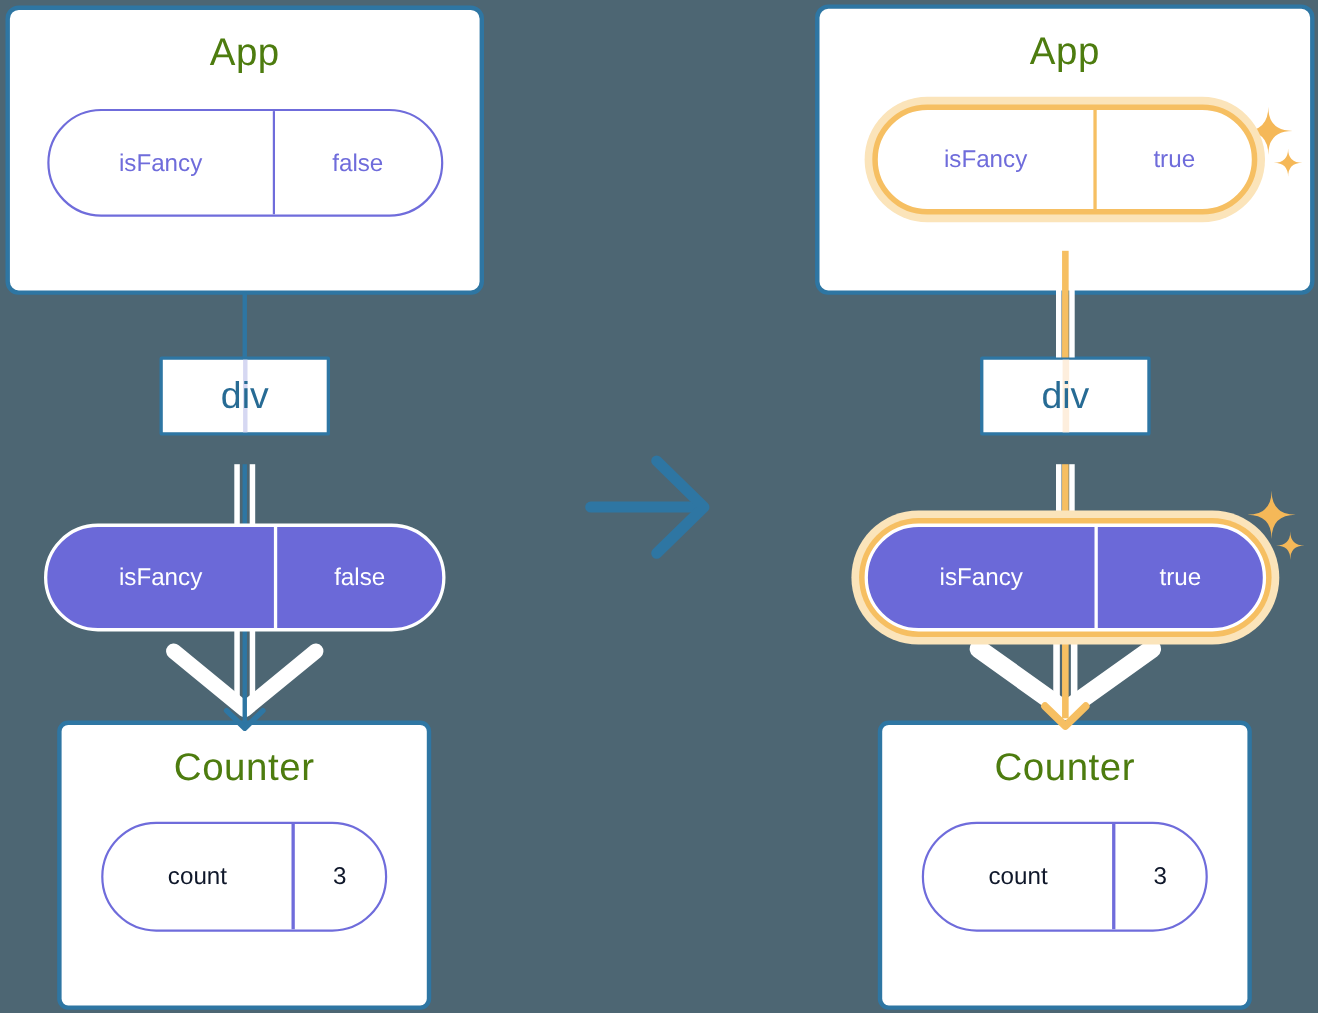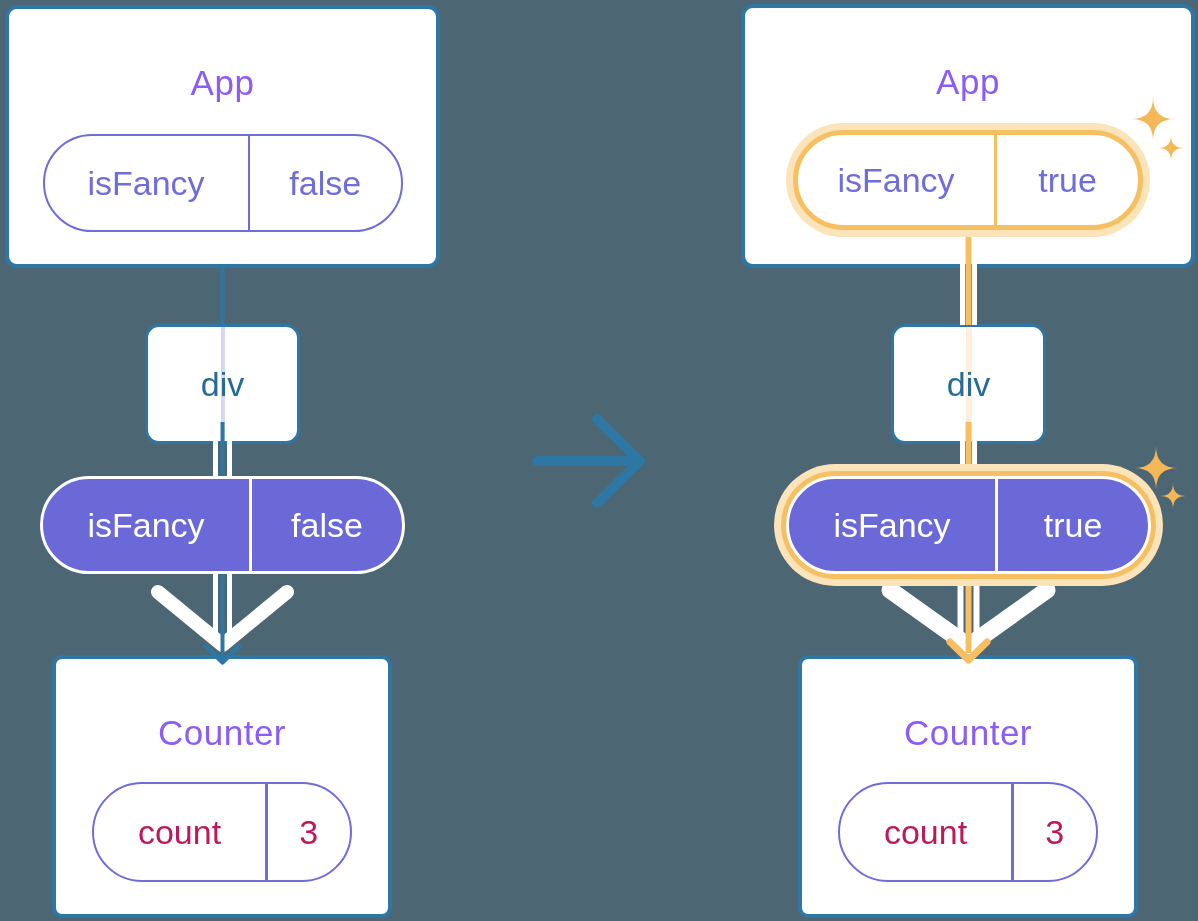--- a/index.html
+++ b/index.html
@@ -6,31 +6,31 @@
   .canvas{
     position:relative;width:1198px;height:921px;background:#4d6673;
     font-family:"Liberation Sans","DejaVu Sans",sans-serif;overflow:hidden;
   }
   
   .card{
     position:absolute;background:#ffffff;border:4px solid #2e76a3;border-radius:12px;
     box-sizing:border-box;display:flex;flex-direction:column;align-items:center;
   }
   .card-title{
-    position:relative;z-index:10;margin-top:55px;font-size:35px;line-height:1.1;
-    font-weight:500;color:#8b5cf6;letter-spacing:0.5px;
+    position:relative;z-index:10;margin-top:20px;font-size:35px;line-height:1.1;
+    font-weight:500;color:#4d7c0f;letter-spacing:0.5px;
   }
   
   .pill{
     position:relative;z-index:10;display:flex;align-items:stretch;box-sizing:border-box;
     border-radius:60px;overflow:hidden;
   }
   .pill .cell{
     display:flex;align-items:center;justify-content:center;
-    font-size:34px;line-height:1;text-align:right;
+    font-size:22px;line-height:1;text-align:right;
   }
   .pill .divider{flex:0 0 auto;}
   .pill.outline{
     border:2.5px solid #6f6cdb;color:#6f6cdb;background:#ffffff;
     width:360px;height:98px;margin-top:31px;
   }
   .pill.outline .divider{width:2.5px;background:#6f6cdb;}
   .pill.outline .cell.name{flex:0 0 203px;}
   .pill.outline .cell.value{flex:1 1 auto;}
   .pill.hl-outline{
@@ -43,30 +43,30 @@
   .pill.pipe{
     position:absolute;background:#6b69d8;border:3px solid #ffffff;color:#ffffff;
     width:365px;height:98px;
   }
   .pill.pipe .divider{width:3px;background:#ffffff;}
   .pill.pipe .cell.name{flex:0 0 206px;}
   .pill.pipe .cell.value{flex:1 1 auto;}
   .pill.pipe.hl{box-shadow:0 0 0 5px #f6bf62,0 0 0 12px #fbe4ba;}
   .pill .cell.bold{font-weight:400;}
   .pill.counter-pill{
-    border:2.5px solid #6f6cdb;color:#be185d;background:#ffffff;
+    border:2.5px solid #6f6cdb;color:#0f172a;background:#ffffff;
     width:260px;height:100px;margin-top:29px;
   }
   .pill.counter-pill .divider{width:2.5px;background:#6f6cdb;}
   .pill.counter-pill .cell.name{flex:0 0 171px;}
   .pill.counter-pill .cell.value{flex:1 1 auto;}
   
   .divbox{
-    position:absolute;background:#ffffff;border:3px solid #2e76a3;border-radius:14px;
-    box-sizing:border-box;width:155px;height:120px;
+    position:absolute;background:#ffffff;border:3px solid #2e76a3;border-radius:2px;
+    box-sizing:border-box;width:155px;height:72px;
     display:flex;align-items:center;justify-content:center;
   }
   .divbox .strip{position:absolute;top:0;bottom:0;left:50%;transform:translateX(-50%);}
   .divbox .strip.lavender{width:4px;background:#d6d8f2;}
   .divbox .strip.cream{width:6px;background:#fdeedd;}
   .divbox .label{
     position:relative;z-index:10;font-size:34px;color:#276b94;font-weight:500;line-height:1;
   }
   
   svg.connectors{position:absolute;left:0;top:0;z-index:5;pointer-events:none;}

